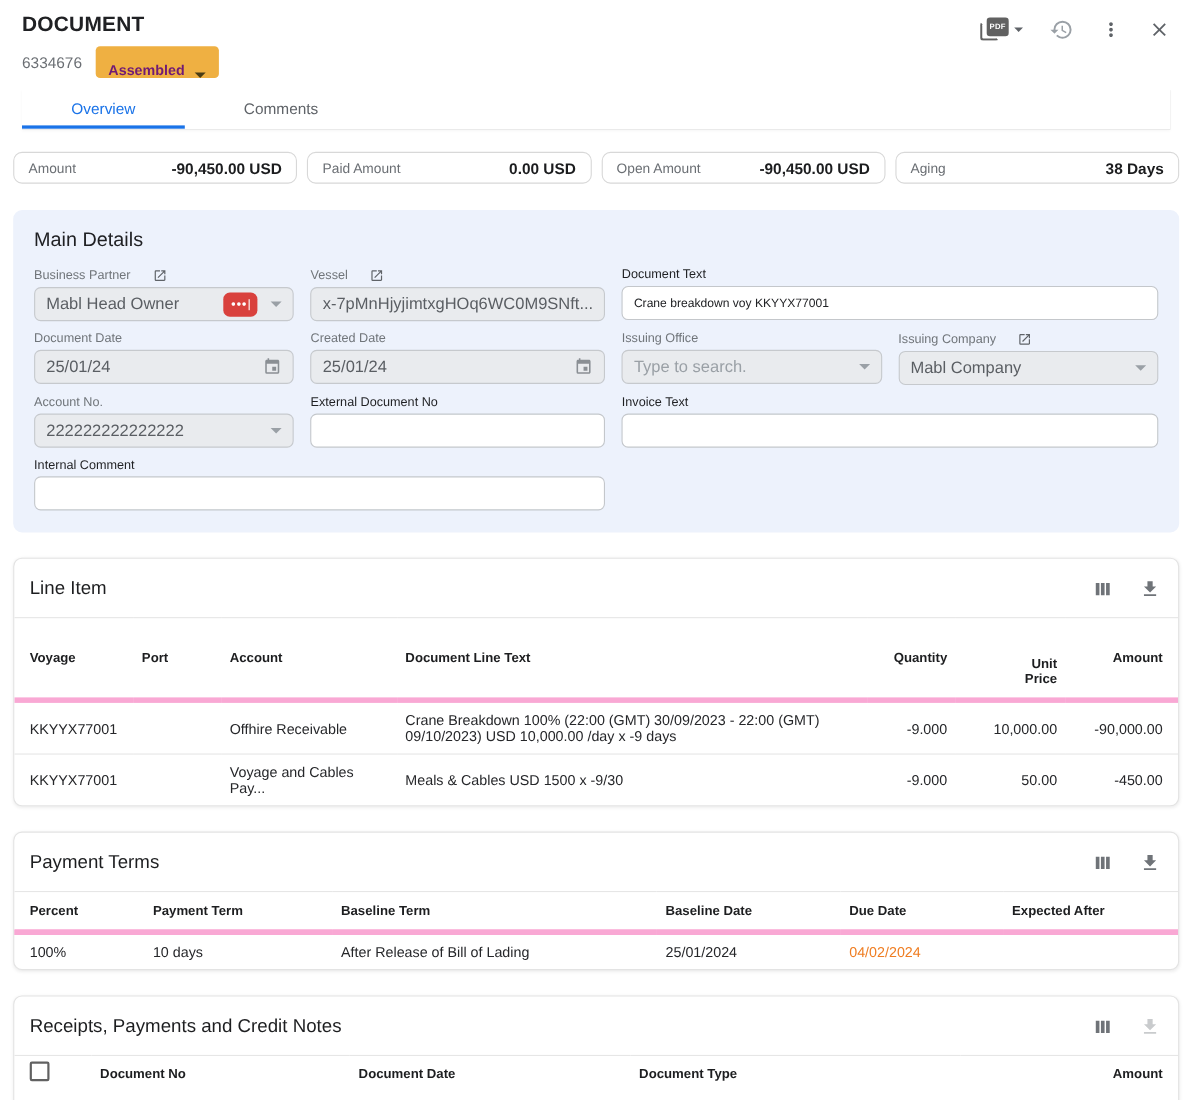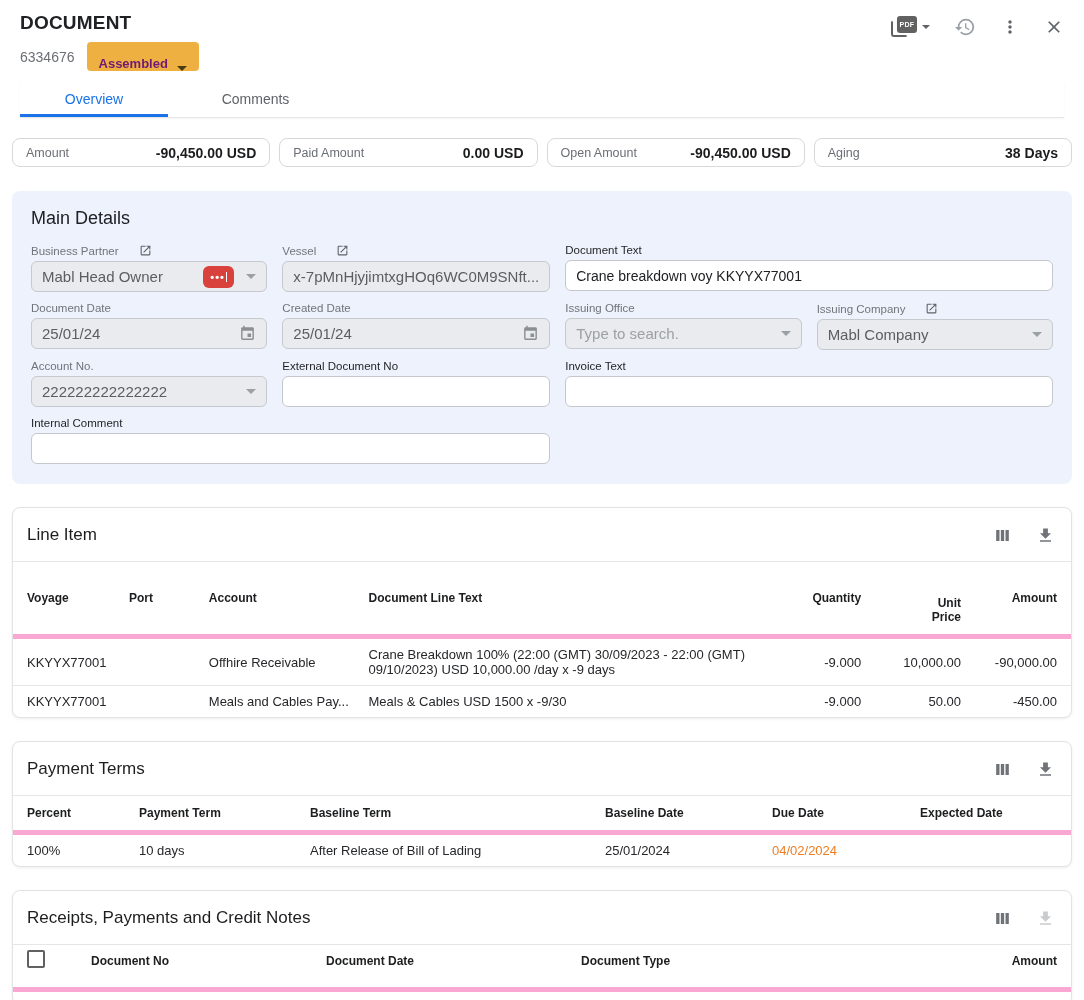--- a/index.html
+++ b/index.html
@@ -53,21 +53,21 @@
   .fgrid { display:grid; grid-template-columns:repeat(4,1fr); column-gap:15px; row-gap:10px; }
   .field {}
   .span2 { grid-column:span 2; }
   .flabel { font-size:11.5px; color:#70757a; display:flex; align-items:center; gap:20px; margin-bottom:4px; }
   .flabel.dark { color:#1f2023; }
   .ext-link { width:13px; height:13px; fill:#5f6368; }
   .fbox { height:31px; border-radius:6px; display:flex; align-items:center; padding:0 10px;
     font-size:15px; position:relative; }
   .fbox.disabled { background:#e9ebee; border:1px solid #c6c9cd; color:#5a5e63; }
   .fbox.editable { background:#fff; border:1px solid #c4c7cb; color:#202124; }
-  .fbox input { border:none; outline:none; background:transparent; width:100%; font-size:14px;
+  .fbox input { border:none; outline:none; background:transparent; width:100%; font-size:11px;
     font-family:"Liberation Sans", sans-serif; color:#202124; }
   .fbox .ph { color:#9aa0a6; }
   .fbox .grow { flex:1; overflow:hidden; text-overflow:ellipsis; white-space:nowrap; }
   .chip-red { background:#d9413d; border-radius:6px; width:31px; height:22px; color:#fff;
     display:flex; align-items:center; justify-content:center; font-size:11px; font-weight:700;
     letter-spacing:1px; margin-right:12px; }
   .chip-red .bar { display:inline-block; width:1.5px; height:10px; background:#fff; margin-left:1px; }
   .cal-icon { width:17px; height:17px; fill:#8a8f94; }
   .fcaret { border-left:5px solid transparent; border-right:5px solid transparent;
     border-top:5px solid #9aa0a6; width:0; height:0; }
@@ -325,21 +325,21 @@
           <td></td>
           <td>Offhire Receivable</td>
           <td>Crane Breakdown 100% (22:00 (GMT) 30/09/2023 - 22:00 (GMT) 09/10/2023) USD 10,000.00 /day x -9 days</td>
           <td class="r">-9.000</td>
           <td class="r">10,000.00</td>
           <td class="r col-pad-r">-90,000.00</td>
         </tr>
         <tr>
           <td class="col-pad-l">KKYYX77001</td>
           <td></td>
-          <td>Meals and Cables Pay...</td>
+          <td>Voyage and Cables Pay...</td>
           <td>Meals &amp; Cables USD 1500 x -9/30</td>
           <td class="r">-9.000</td>
           <td class="r">50.00</td>
           <td class="r col-pad-r">-450.00</td>
         </tr>
       </tbody>
     </table>
   </div>
 
   <div class="card">
@@ -363,21 +363,21 @@
           <col style="width:148px">
           <col>
       </colgroup>
       <thead>
         <tr>
           <th class="col-pad-l">Percent</th>
           <th>Payment Term</th>
           <th>Baseline Term</th>
           <th>Baseline Date</th>
           <th>Due Date</th>
-          <th>Expected Date</th>
+          <th>Expected After</th>
         </tr>
       </thead>
       <tbody>
         <tr>
           <td class="col-pad-l">100%</td>
           <td>10 days</td>
           <td>After Release of Bill of Lading</td>
           <td>25/01/2024</td>
           <td class="due-orange">04/02/2024</td>
           <td></td>

